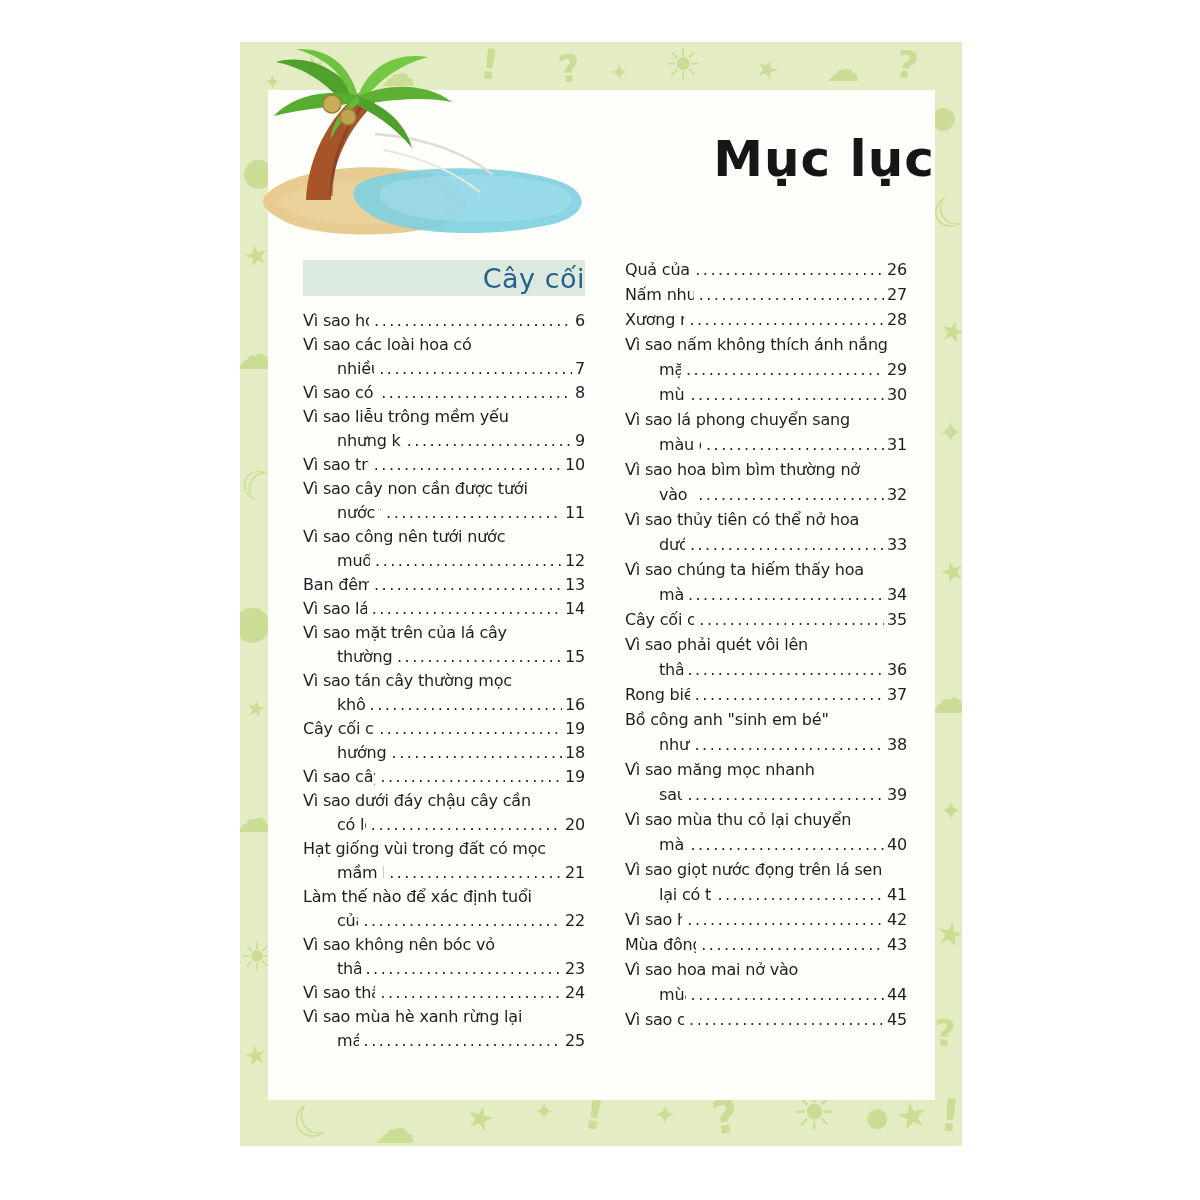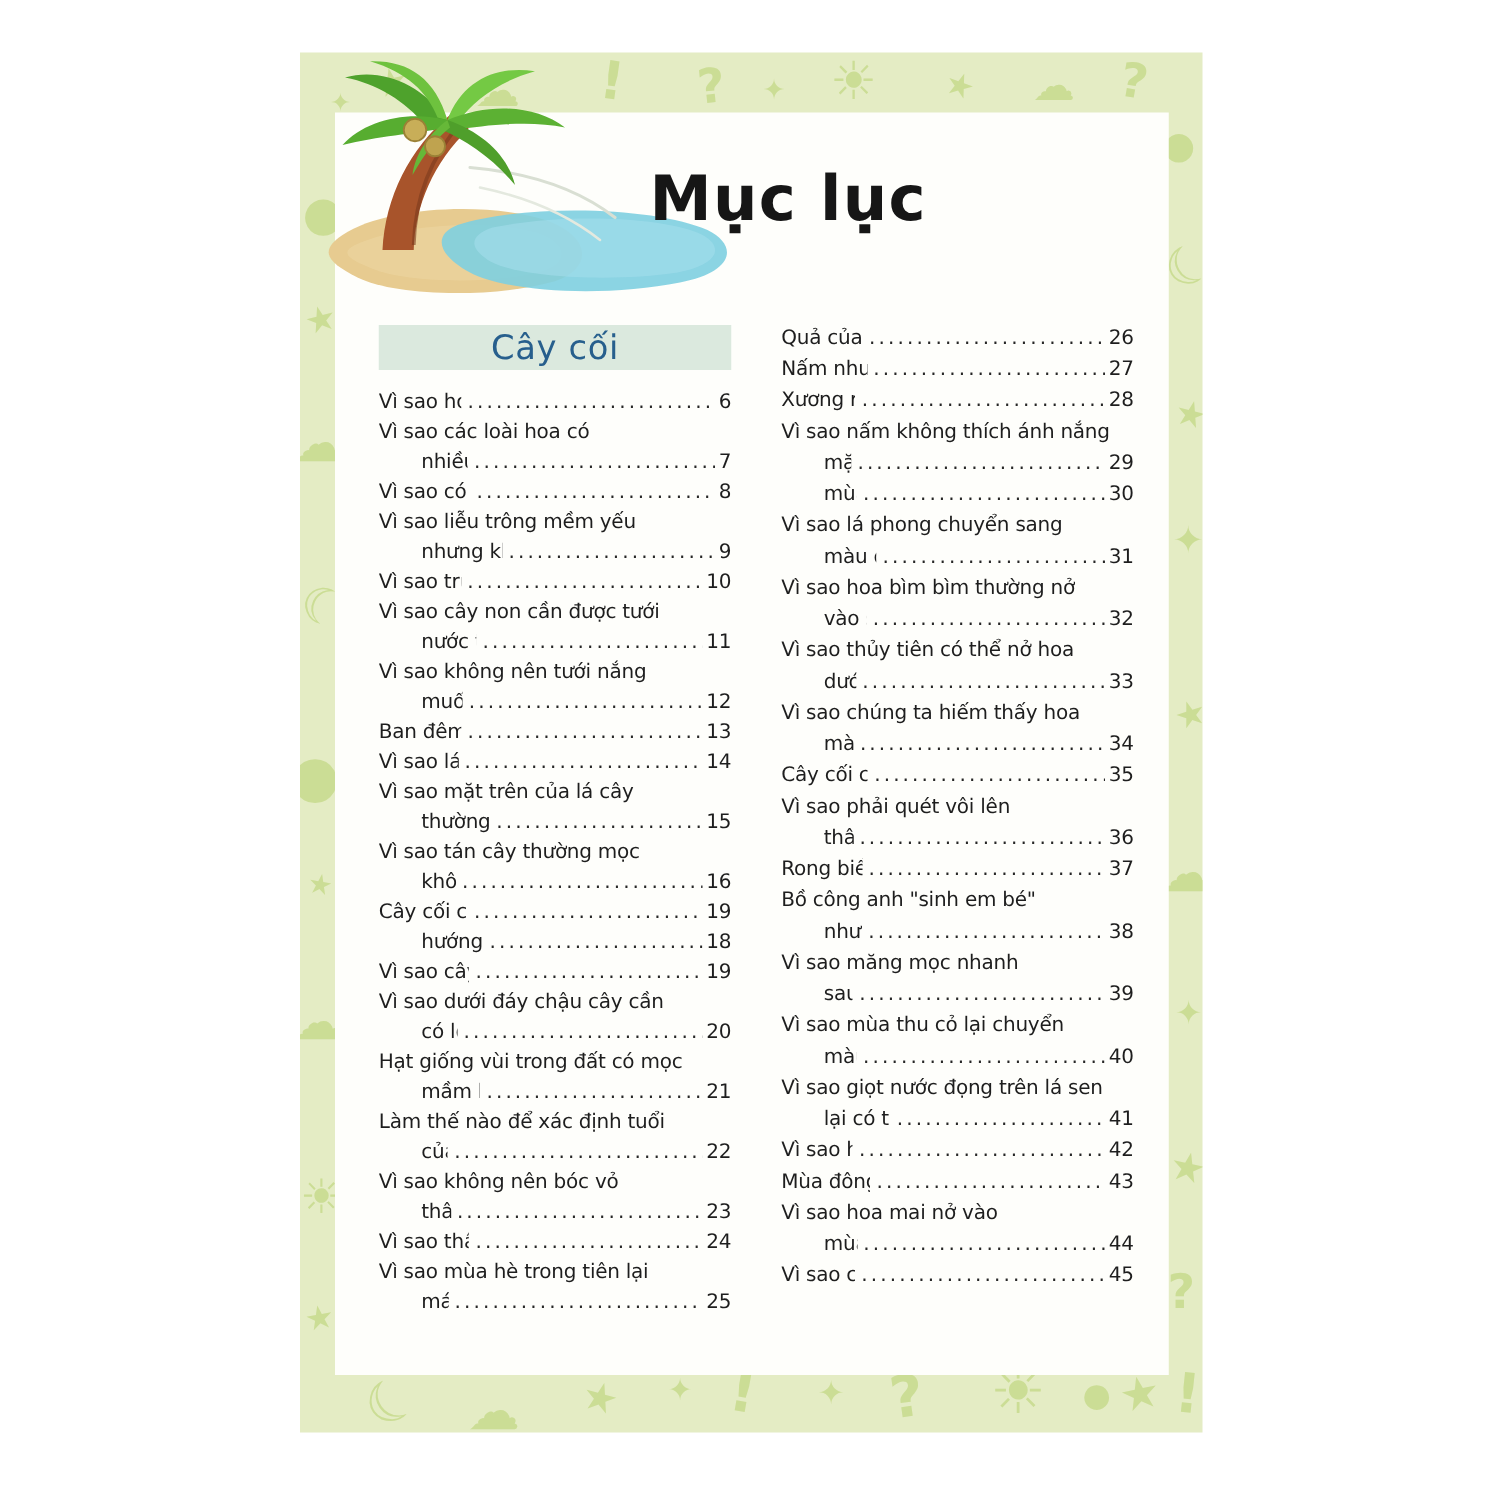--- a/index.html
+++ b/index.html
@@ -18,32 +18,32 @@
   }
   
   .paper{
     position:absolute;left:28px;top:48px;width:667px;height:1010px;
     background:#fefefb;z-index:2;
   }
   .palm{
     position:absolute;left:-24px;top:-44px;width:350px;height:200px;z-index:3;
   }
   .title{
-    position:absolute;left:0;right:0;top:40px;text-align:center;padding-left:58px;
+    position:absolute;left:0;right:0;top:40px;text-align:right;padding-left:58px;
     font-size:50px;font-weight:bold;letter-spacing:1px;color:#161616;z-index:4;
   }
   .columns{
     position:absolute;left:35px;top:167px;width:604px;display:flex;gap:40px;z-index:4;
   }
   .col{width:282px;font-size:16px;letter-spacing:-0.2px;}
   .col-left{line-height:24px;}
   .col-right{line-height:25px;}
   .band{
     height:36px;margin:3px 0 13px 0;background:#dbe9de;
-    display:flex;align-items:center;justify-content:center;
+    display:flex;align-items:center;justify-content:flex-end;
   }
   .band span{
     font-size:27px;color:#275f8d;letter-spacing:0.5px;line-height:1;
   }
   .entry{margin:0;}
   .line{display:flex;align-items:baseline;}
   .line.cont{padding-left:34px;}
   .t{white-space:nowrap;flex:0 1 auto;overflow:hidden;}
   .leader{
     flex:1 1 auto;overflow:hidden;white-space:nowrap;min-width:8px;
@@ -188,21 +188,21 @@
                 <span class="t">Vì sao cây non cần được tưới</span>
               </div>
               <div class="line cont">
                 <span class="t">nước thường xuyên?</span>
                 <span class="leader"></span>
                 <span class="pg">11</span>
               </div>
             </div>
             <div class="entry">
               <div class="line">
-                <span class="t">Vì sao không nên tưới nắng</span>
+                <span class="t">Vì sao công nên tưới nước</span>
               </div>
               <div class="line cont">
                 <span class="t">muối cho cây?</span>
                 <span class="leader"></span>
                 <span class="pg">12</span>
               </div>
             </div>
             <div class="entry">
               <div class="line">
                 <span class="t">Ban đêm hoa có ngủ không?</span>
@@ -300,21 +300,21 @@
             </div>
             <div class="entry">
               <div class="line">
                 <span class="t">Vì sao thân cây có hình trụ tròn?</span>
                 <span class="leader"></span>
                 <span class="pg">24</span>
               </div>
             </div>
             <div class="entry">
               <div class="line">
-                <span class="t">Vì sao mùa hè trong tiên lại</span>
+                <span class="t">Vì sao mùa hè xanh rừng lại</span>
               </div>
               <div class="line cont">
                 <span class="t">mát mẻ?</span>
                 <span class="leader"></span>
                 <span class="pg">25</span>
               </div>
             </div>
           </div>
       </div>
       <div class="col col-right">

